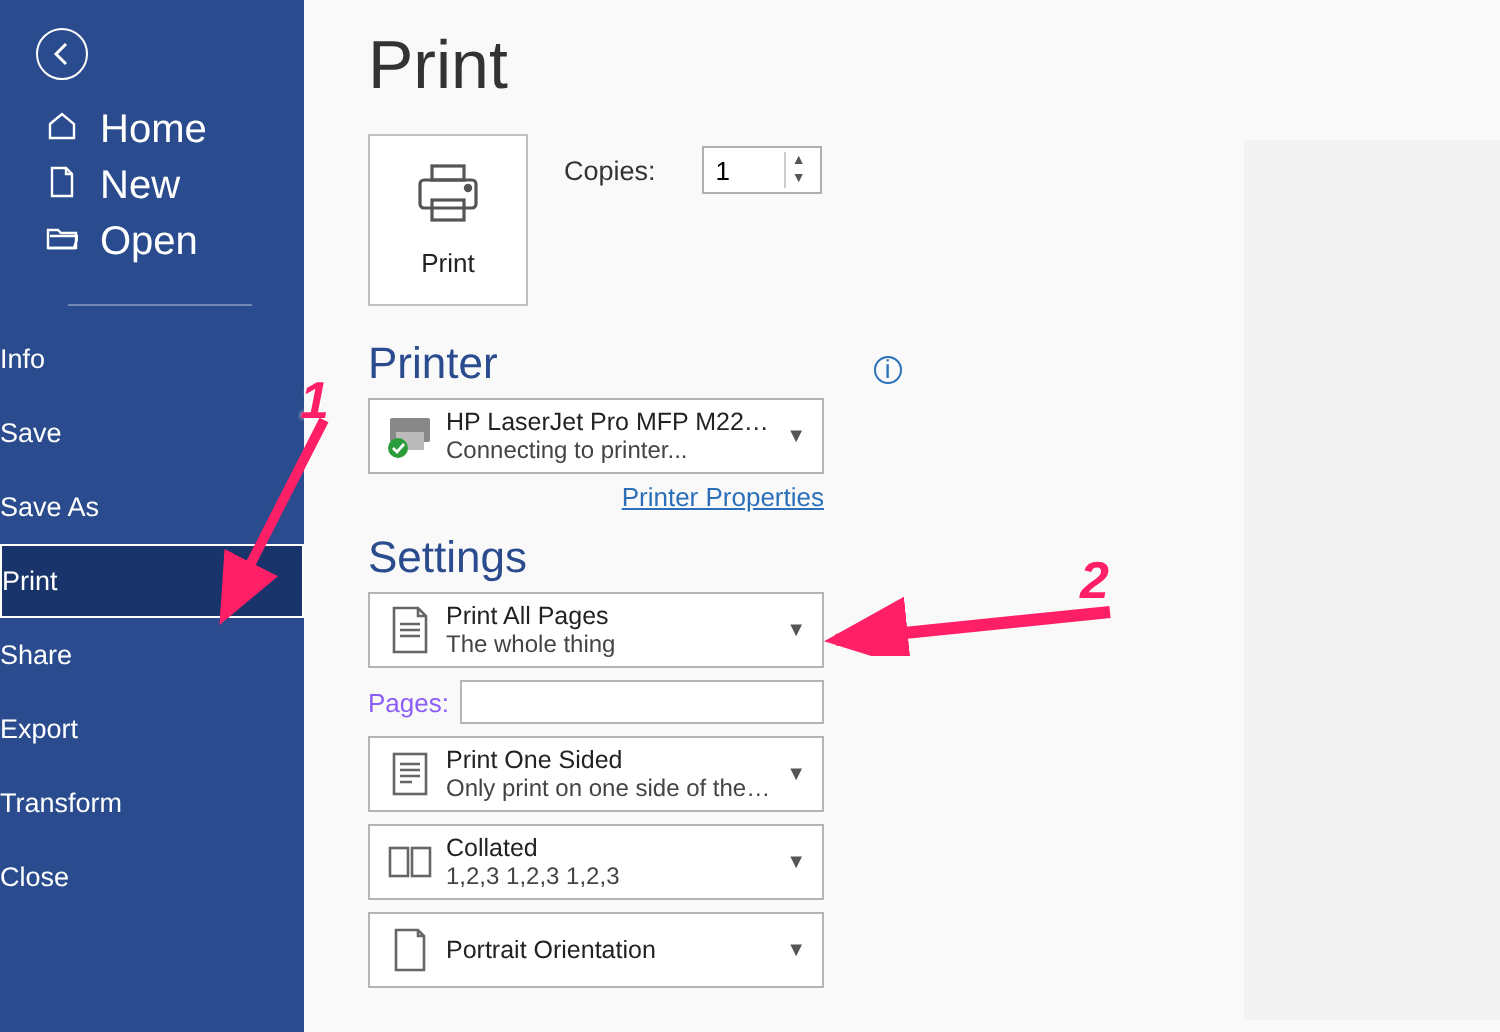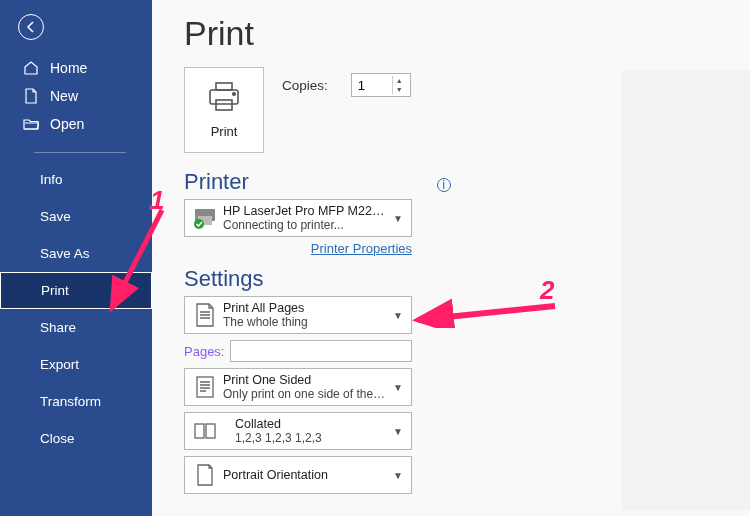--- a/index.html
+++ b/index.html
@@ -1,23 +1,23 @@
 <!DOCTYPE html>
 <html><head>
 <meta charset="utf-8">
 <style>
   * { box-sizing: border-box; margin: 0; padding: 0; font-family: "Segoe UI", Arial, sans-serif; }
   body { width: 750px; height: 516px; overflow: hidden; background: #fff; display: flex; }
   .sidebar { width: 152px; height: 516px; background: #2a4b8d; color: #fff; padding-top: 8px; position: relative; }
   .back-circle { width: 26px; height: 26px; border: 1.5px solid #fff; border-radius: 50%; margin: 6px 0 14px 18px; display: flex; align-items: center; justify-content: center; cursor: pointer; }
   .back-circle svg { stroke: #fff; }
-  .nav-item { display: flex; align-items: center; height: 28px; padding-left: 22px; font-size: 14px; cursor: pointer; }
+  .nav-item { display: flex; height: 28px; padding-left: 22px; font-size: 20px; cursor: pointer; }
   .nav-item .ic { width: 18px; height: 18px; margin-right: 10px; display: flex; align-items: center; justify-content: center; }
   .divider { border: none; border-top: 1px solid rgba(255,255,255,0.35); margin: 14px 26px 8px 34px; }
-  .sub-item { height: 37px; display: flex; align-items: center; padding-left: 40px; font-size: 13.5px; cursor: pointer; }
+  .sub-item { height: 37px; display: flex; align-items: center; font-size: 13.5px; cursor: pointer; }
   .sub-item.active { border: 1.5px solid #fff; background: #18346b; }
   .main { flex: 1; height: 516px; background: #f9f9f9; padding: 14px 0 0 32px; position: relative; }
   .title { font-size: 34px; font-weight: 300; color: #333; margin-bottom: 14px; }
   .row1 { display: flex; align-items: flex-start; }
   .print-btn { width: 80px; height: 86px; border: 1px solid #c0c0c0; background: #fff; display: flex; flex-direction: column; align-items: center; justify-content: center; cursor: pointer; }
   .print-btn .ic { margin-bottom: 8px; }
   .print-btn span { font-size: 13px; color: #222; }
   .copies { display: flex; align-items: center; margin-left: 18px; margin-top: 6px; gap: 15px; }
   .copies label { font-size: 13.5px; color: #333; margin-right: 8px; }
   .copies-box { width: 60px; height: 24px; border: 1px solid #b0b0b0; display: flex; align-items: center; position: relative; background: #fff; }
@@ -185,21 +185,21 @@
           <path d="M6 8 H16 M6 11 H16 M6 14 H16 M6 17 H12"></path>
         </svg>
     </span>
     <div class="txt">
       <div class="line1">Print One Sided</div>
       <div class="line2">Only print on one side of the…</div>
     </div>
     <span class="chev">▼</span>
   </div>
 
-  <div class="combo" style="margin-top:6px;gap:12px;">
+  <div class="combo" style="margin-top:6px;">
     <span class="icbox">
       <svg width="24" height="20" viewBox="0 0 24 20" fill="none" stroke="#666" stroke-width="1.3">
           <rect x="2" y="3" width="9" height="14"></rect>
           <rect x="13" y="3" width="9" height="14"></rect>
         </svg>
     </span>
     <div class="txt">
       <div class="line1">Collated</div>
       <div class="line2">1,2,3    1,2,3    1,2,3</div>
     </div>

